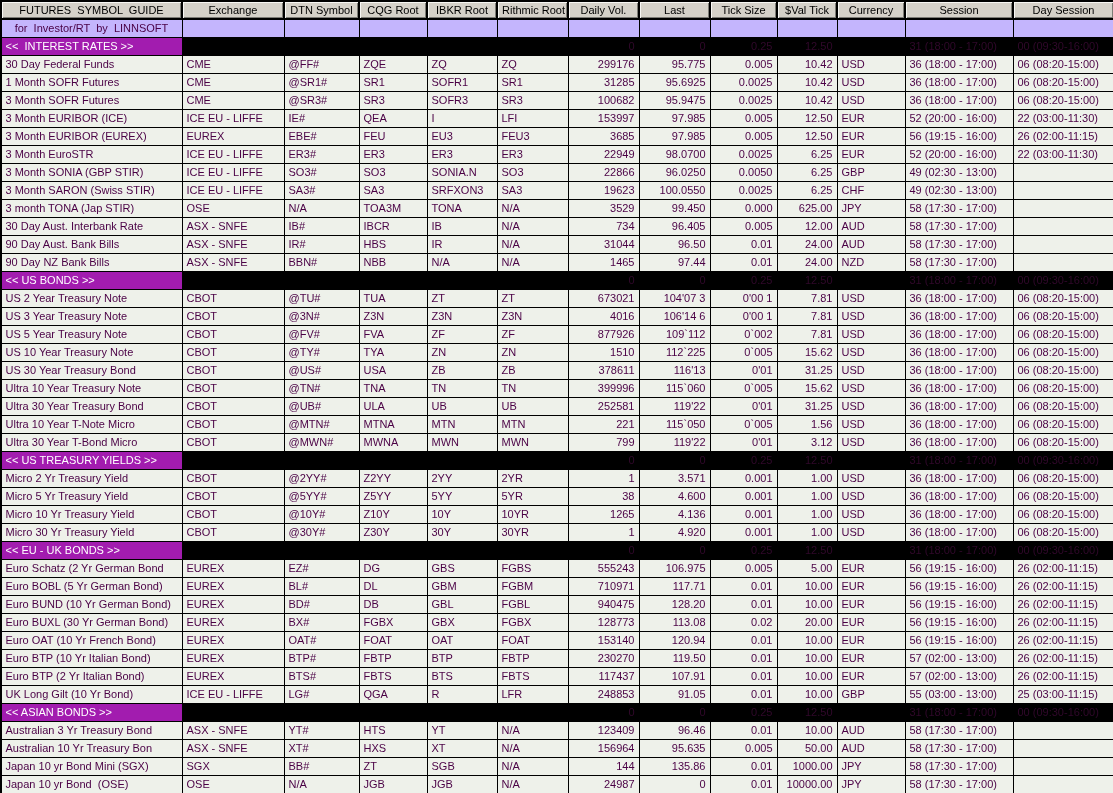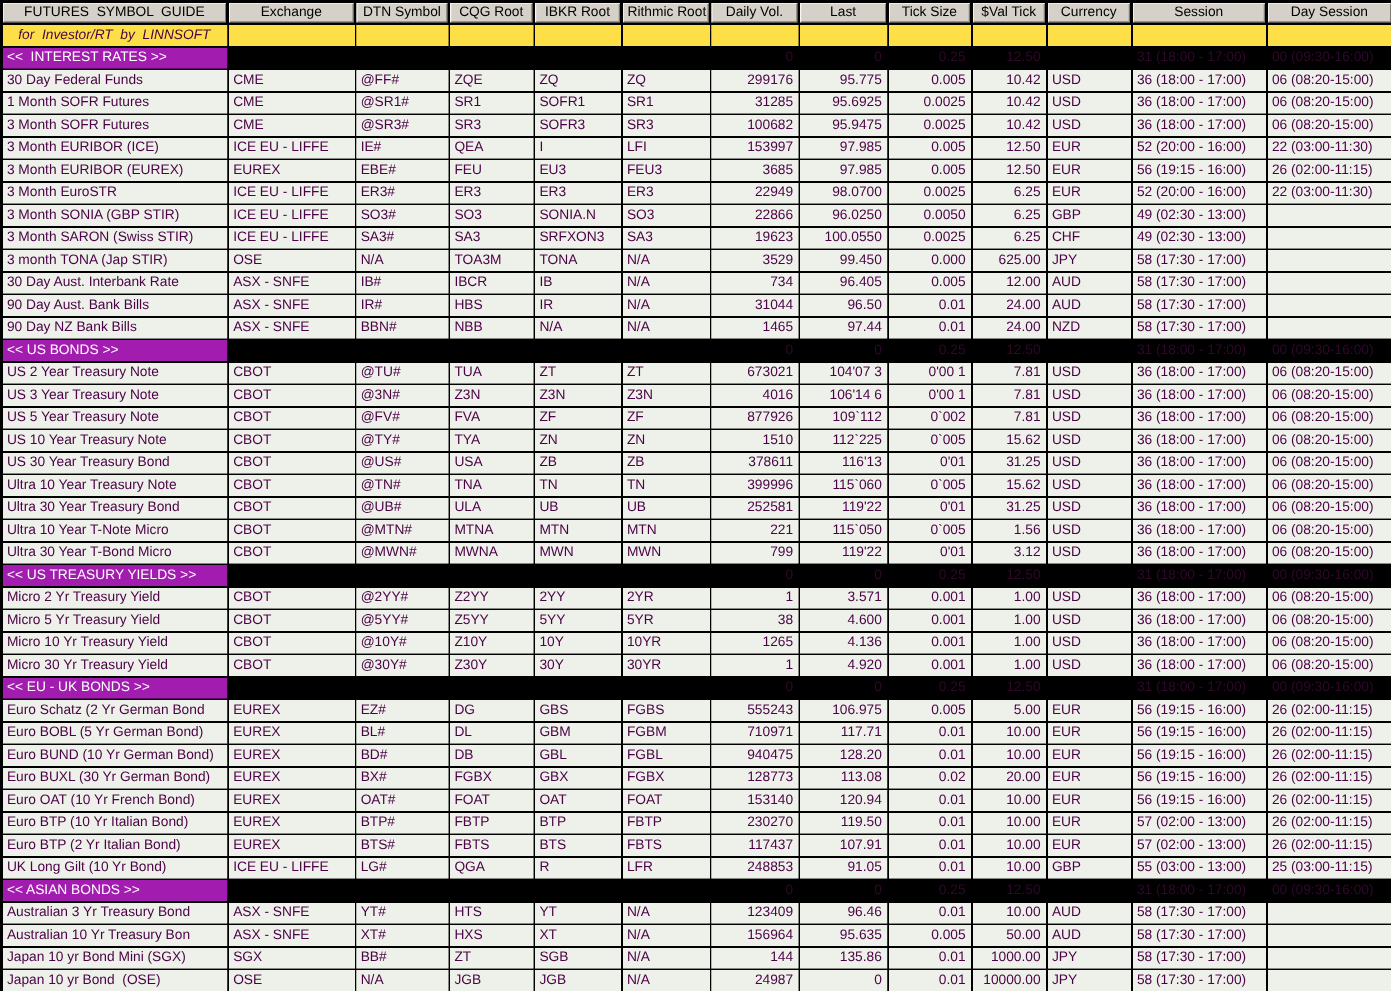--- a/index.html
+++ b/index.html
@@ -17,21 +17,21 @@
     padding:0 4px;overflow:hidden;font-weight:normal;
     border:1px solid #000;vertical-align:middle;line-height:16px;
   }
   
   tr.header-row th{
     background:#d5d1c9;color:#000;text-align:center;
     border:2px solid #000;
     box-shadow:inset 1px 1px 0 #f7f6f3, inset -1px -1px 0 #7d7c76;
   }
   
-  tr.subtitle-row td{background:#fde047;text-align:center;font-style:italic;}
+  tr.subtitle-row td{background:#c4b5fd;text-align:center;}
   
   tr.data-row td{background:#eef1ea;}
   td.num{text-align:right;}
   
   tr.section-row td{background:#000;color:#31082b;border-color:#000;}
   tr.section-row td.mid{border-left-color:#242424;}
   tr.section-row td.section-name{
     background:#a21caf;color:#ffffff;border-color:#000;
   }
 </style>

